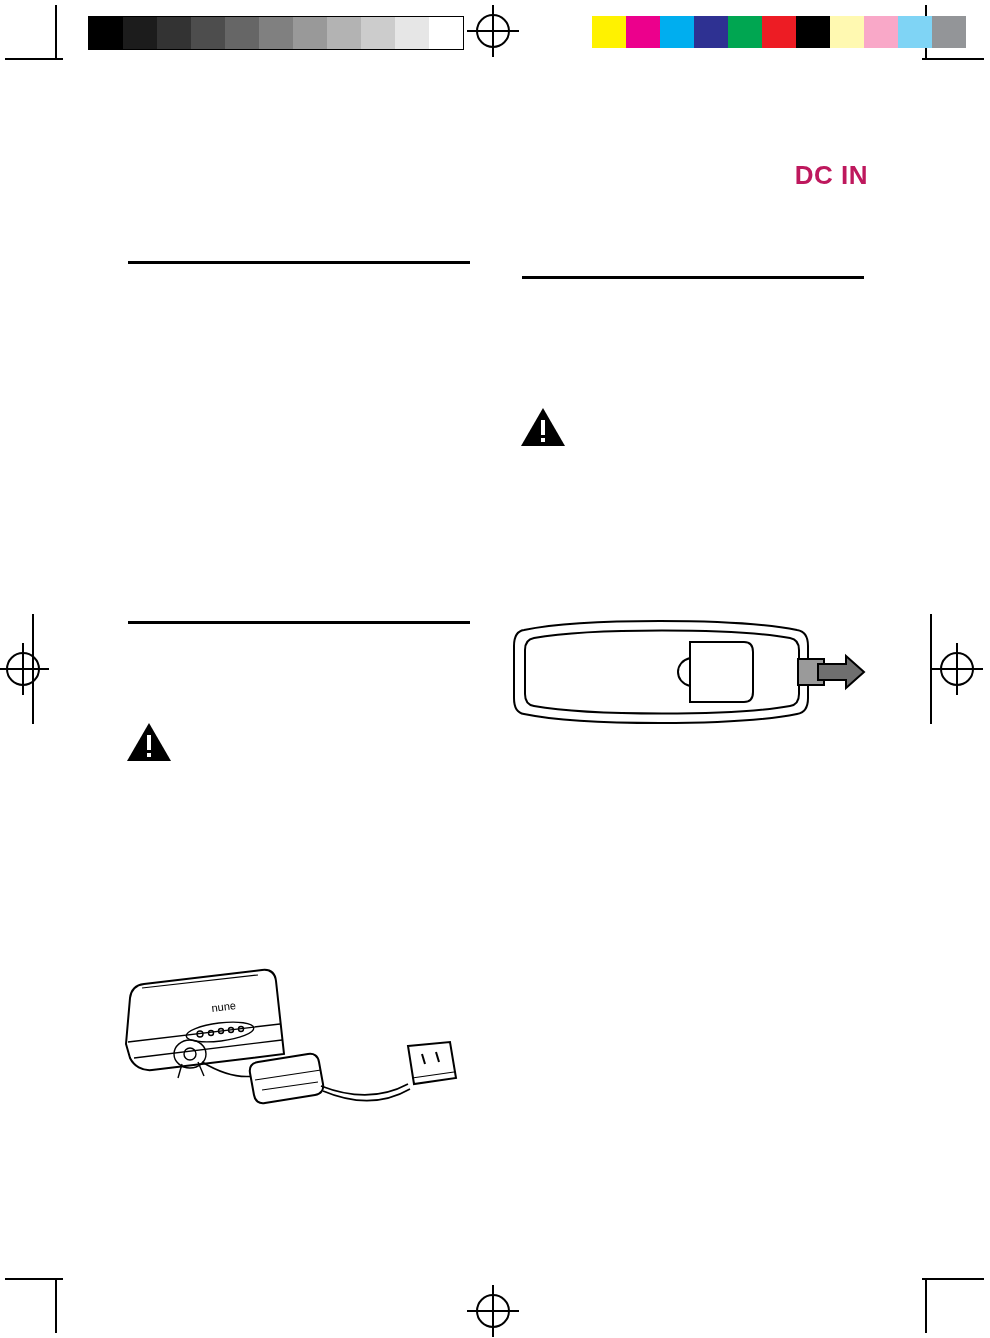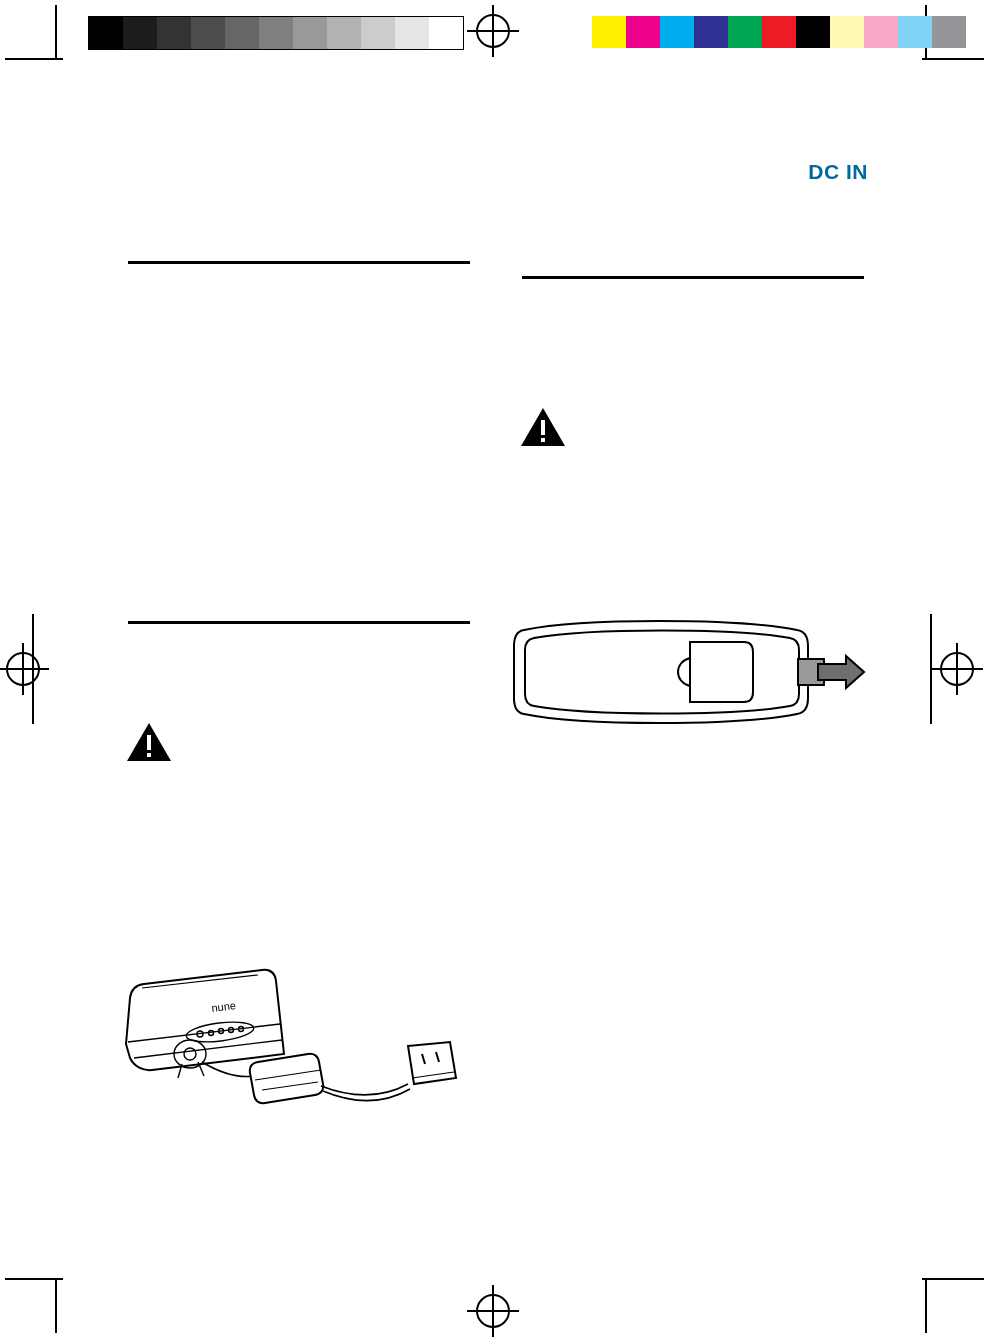--- a/index.html
+++ b/index.html
@@ -71,24 +71,24 @@
     height: 32px;
     display: flex;
   }
   .color-bar .sw { width: 34px; height: 32px; }
 
   
   .dcin-label {
     position: absolute;
     right: 122px;
     top: 160px;
-    font-size: 21px;
+    font-size: 26px;
     font-weight: bold;
     letter-spacing: 0.5px;
-    color: #0369a1;
+    color: #be185d;
   }
 
   .rule {
     position: absolute;
     height: 3px;
     background: #000;
   }
   .rule-l1 { left: 128px; top: 261px; width: 342px; }
   .rule-l2 { left: 128px; top: 621px; width: 342px; }
   .rule-r1 { left: 522px; top: 276px; width: 342px; }

